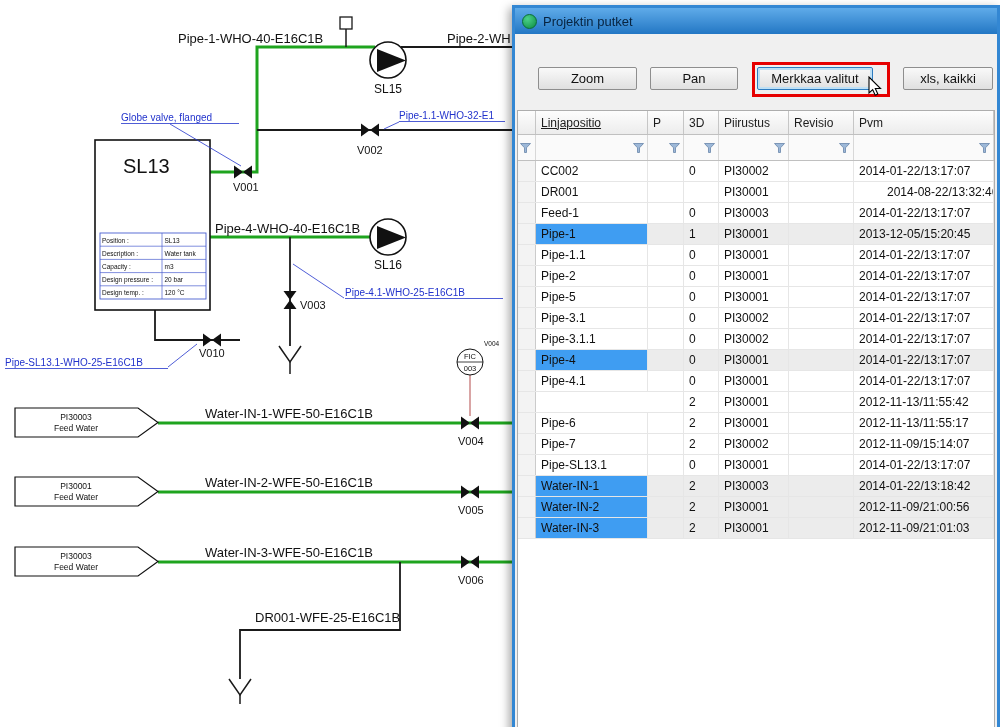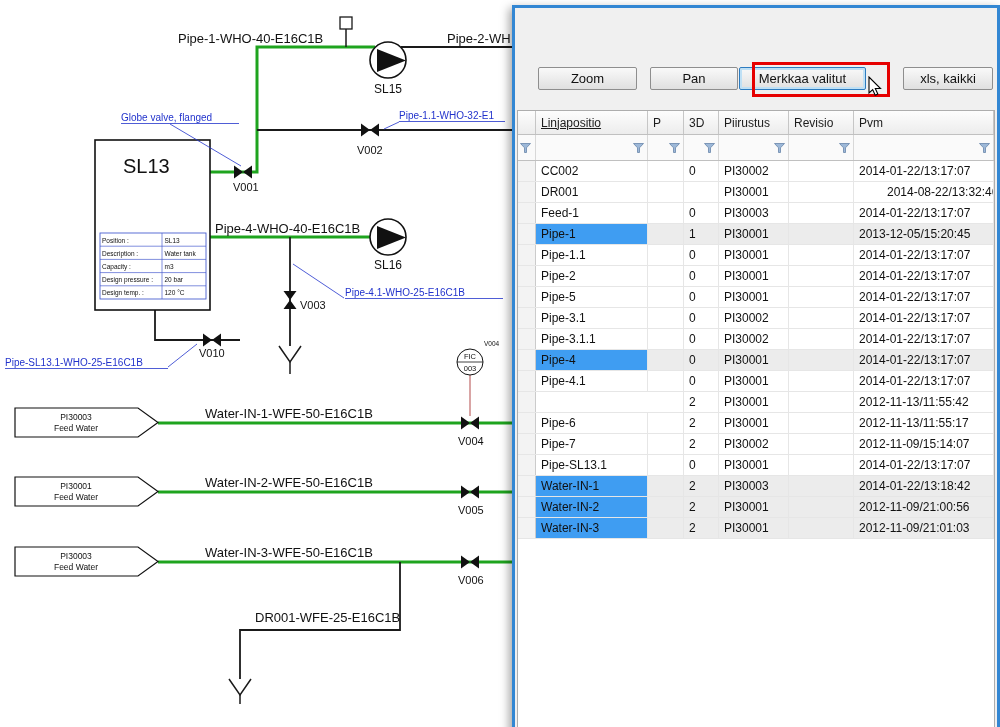--- a/index.html
+++ b/index.html
@@ -19,21 +19,21 @@
            background:radial-gradient(circle at 35% 30%,#4cd28a,#0c8c42);
            border:1px solid #0a6e34;}
   .client{position:absolute;left:0;top:26px;right:0;bottom:0;background:#f0f0f0;}
 
   .btn{position:absolute;height:23px;background:linear-gradient(#f9f9f9,#e0e0e0);
        border:1px solid #8e8e8e;border-radius:2px;font-family:inherit;font-size:13px;color:#111;}
   .btn.focused{border:1px solid #2d7cc0;box-shadow:inset 0 0 0 2px #bfe0f5;}
   #btn-zoom{left:23px;top:33px;width:99px;}
   #btn-pan{left:135px;top:33px;width:88px;}
   #redbox{position:absolute;left:237px;top:28px;width:138px;height:35px;border:3px solid #e60000;}
-  #btn-mark{left:224px;top:33px;width:127px;}
+  #btn-mark{left:242px;top:33px;width:116px;}
   #btn-xls{left:388px;top:33px;width:90px;}
 
   
   .grid{position:absolute;left:2px;top:76px;right:2px;bottom:2px;background:#fff;
         border:1px solid #adadad;display:flex;flex-direction:column;overflow:hidden;}
   .ghead{display:flex;height:24px;background:linear-gradient(#fdfdfd,#ececec);
          border-bottom:1px solid #c0c0c0;flex:0 0 auto;}
   .hcell{border-right:1px solid #c6c6c6;font-size:12px;color:#1c1c1c;
          display:flex;align-items:center;padding-left:5px;white-space:nowrap;overflow:hidden;}
   .gfilter{display:flex;height:26px;background:#fafafa;border-bottom:1px solid #c0c0c0;flex:0 0 auto;}
@@ -180,20 +180,24 @@
       <line x1="344" y1="298" x2="293" y2="264" stroke="#2233cc" stroke-width="0.8"></line>
     </g>
     <g>
       <text x="5" y="366" font-size="10" fill="#2233cc">Pipe-SL13.1-WHO-25-E16C1B</text>
       <line x1="5" y1="368.5" x2="168" y2="368.5" stroke="#2233cc" stroke-width="0.8"></line>
       <line x1="168" y1="367" x2="197" y2="344" stroke="#2233cc" stroke-width="0.8"></line>
     </g>
   </svg>
 
   <div class="dialog">
+    <div class="titlebar">
+      <span class="appicon"></span>
+      <span>Projektin putket</span>
+    </div>
     <div class="client">
       <button class="btn" id="btn-zoom">Zoom</button>
       <button class="btn" id="btn-pan">Pan</button>
       <button class="btn focused" id="btn-mark">Merkkaa valitut</button>
       <div id="redbox"></div>
       <button class="btn" id="btn-xls">xls, kaikki</button>
 
       <div class="grid">
         <div class="ghead" id="grid-header">
             <div class="hcell ind" style="width: 18px; flex: 0 0 18px;"></div>

